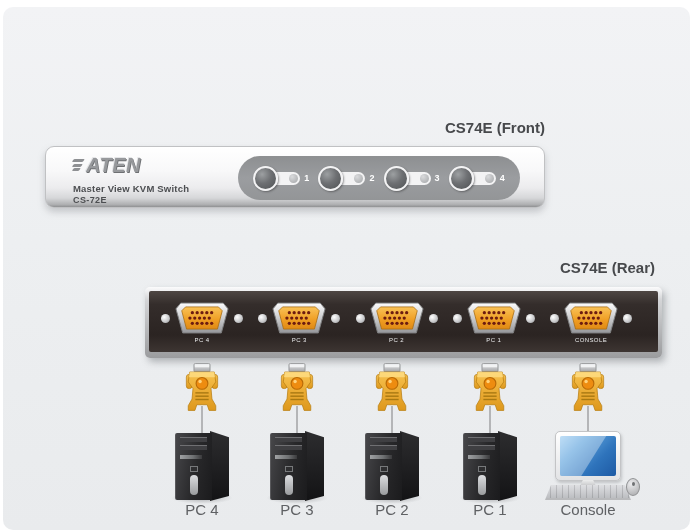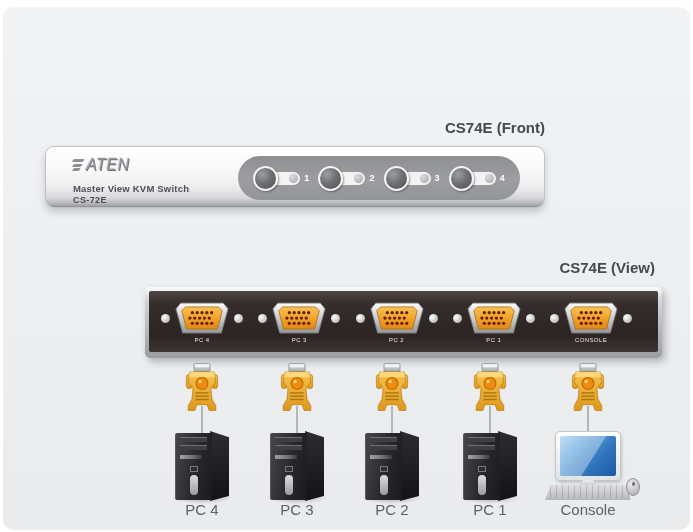--- a/index.html
+++ b/index.html
@@ -17,21 +17,21 @@
   
   .front-panel { position:absolute; left:45px; top:146px; width:500px; height:62px;
     border:1px solid #c0c1c3; border-radius:9px;
     background:linear-gradient(180deg,#ffffff 0%,#f8f8f9 40%,#ececee 68%,#d6d7d9 85%,#aeafb1 96%,#8f9092 100%);
     box-shadow:0 4px 7px rgba(120,124,130,0.35); }
   .front-left { position:absolute; left:27px; top:7px; }
   .aten-logo { display:flex; align-items:center; height:22px; }
   .logo-wing { display:flex; flex-direction:column; gap:2px; margin-right:2px; }
   .logo-wing i { display:block; width:11px; height:2.5px; background:#8e9093; transform:skewX(-35deg); border-radius:1px; }
   .logo-wing i:nth-child(2){ width:9px; } .logo-wing i:nth-child(3){ width:7px; }
-  .logo-text { font-size:16px; font-weight:400; font-style:italic; letter-spacing:0.5px; color:#97999c;
+  .logo-text { font-size:20px; font-weight:700; font-style:italic; letter-spacing:0.5px; color:#97999c;
     text-shadow:0.7px 0.7px 0 #6d6f72, -0.7px -0.7px 0 #e4e5e7; }
   .model-1 { margin-top:7px; font-size:9.5px; font-weight:bold; color:#4c4e51; letter-spacing:0.2px; }
   .model-2 { font-size:9px; font-weight:bold; color:#4c4e51; letter-spacing:0.4px; margin-top:1px; }
 
   .button-strip { position:absolute; left:192px; top:9px; width:282px; height:44px; border-radius:22px;
     background:linear-gradient(180deg,#8d8f91 0%,#9b9da0 50%,#939597 100%);
     display:flex; align-items:center; justify-content:space-evenly; padding:0 6px; }
   .btn-unit { display:flex; align-items:center; }
   .pushbtn { width:25px; height:25px; border-radius:50%; border:2px solid #f3f3f4; z-index:2;
     background:radial-gradient(circle at 34% 30%, #9da0a2 0%, #6e7073 45%, #4f5254 100%);
@@ -159,21 +159,21 @@
           <line x1="17" y1="38.5" x2="31" y2="38.5"></line>
       </g>
     </symbol>
   </defs>
 </svg>
 
 <div class="canvas">
   <div class="bg"></div>
 
   <div class="sec-title front-title">CS74E (Front)</div>
-  <div class="sec-title rear-title">CS74E (View)</div>
+  <div class="sec-title rear-title">CS74E (Rear)</div>
 
   <div class="front-panel">
     <div class="front-left">
       <div class="aten-logo">
         <span class="logo-wing">
             <i></i>
             <i></i>
             <i></i>
           </span>
         <span class="logo-text">ATEN</span>

